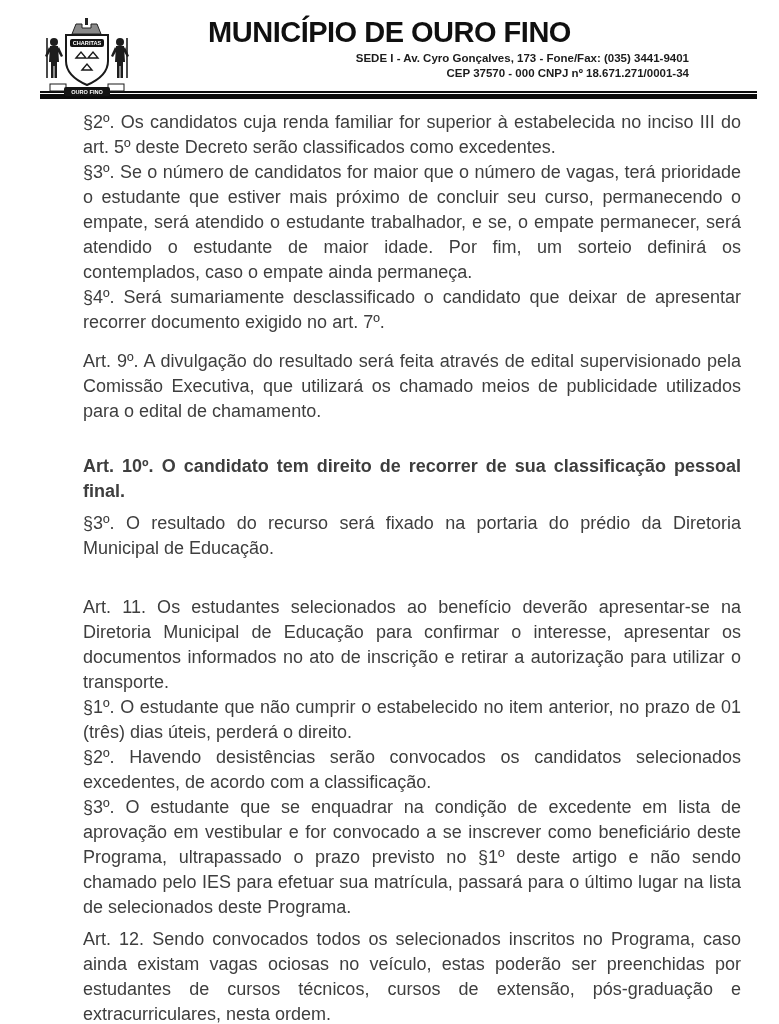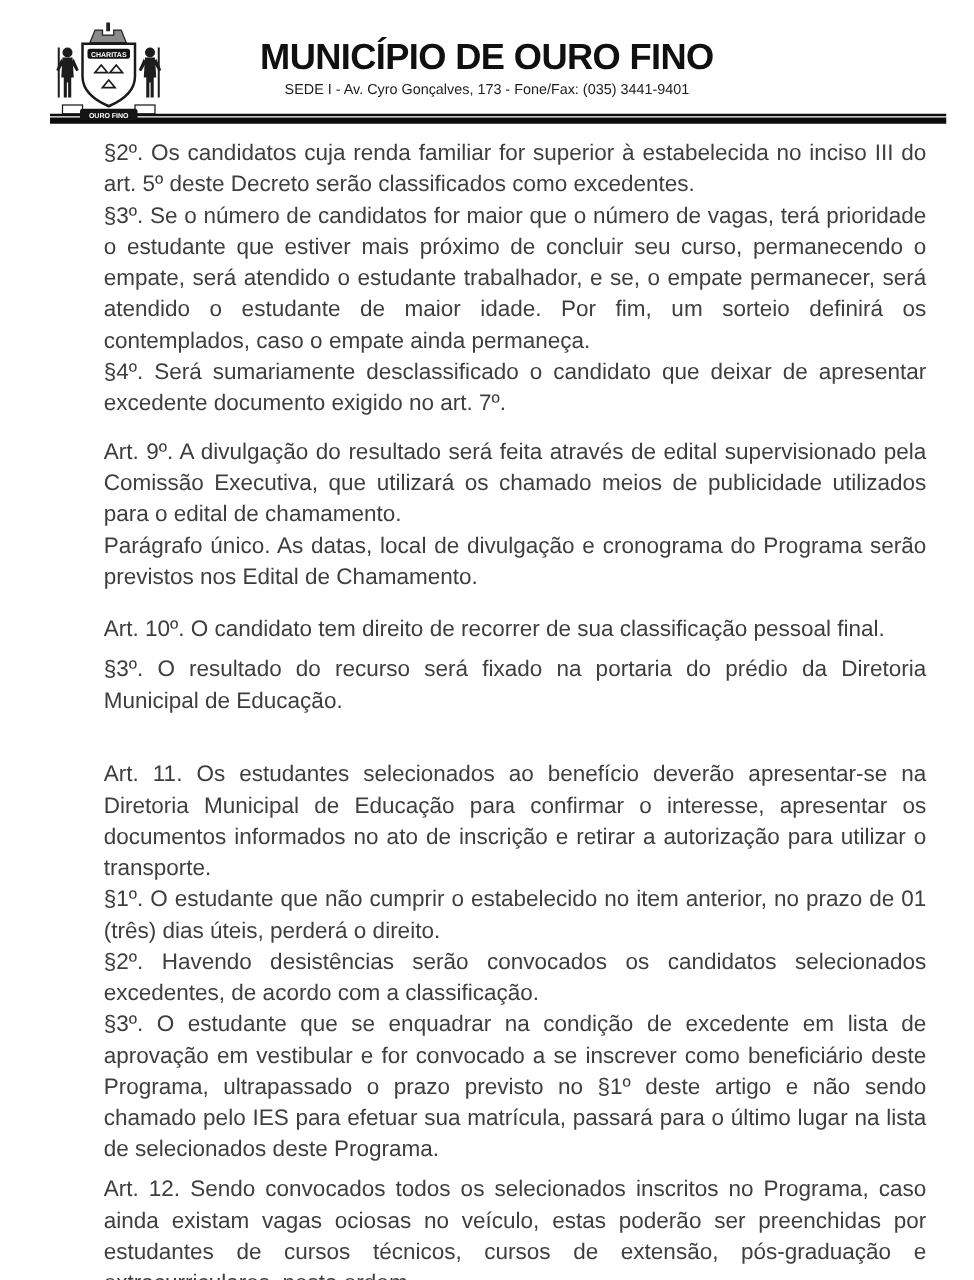--- a/index.html
+++ b/index.html
@@ -22,56 +22,56 @@
     position: absolute;
     left: 38px;
     top: 16px;
     width: 98px;
     height: 86px;
   }
   .coat svg { width: 100%; height: 100%; }
   .head-text {
     text-align: center;
     padding: 0 90px;
-    margin-top: 14px;
   }
   .head-title {
     font-size: 29px;
     font-weight: 700;
     letter-spacing: -0.5px;
     color: #101010;
     line-height: 32px;
     margin-bottom: 3px;
   }
   .head-addr {
     font-size: 11.5px;
-    font-weight: 400;
+    font-weight: 700;
     color: #1c1c1c;
     line-height: 15px;
+    text-align: right;
   }
   
   .rule {
     margin: 5px 22px 0 40px;
     border-top: 2px solid #0d0d0d;
     border-bottom: 5px solid #0d0d0d;
     height: 8px;
     background: #ffffff;
   }
   
   .doc-body {
     padding: 11px 38px 0 83px;
     font-size: 18px;
     line-height: 25px;
     color: #3e3e3e;
     text-align: justify;
   }
   .para { margin: 0; }
   .gap-sm  { margin-top: 14px; }
   .gap-md  { margin-top: 7px; }
-  .gap-lg  { margin-top: 17px; }
+  .gap-lg  { margin-top: 30px; font-weight: bold; }
   .gap-xl  { margin-top: 34px; }
   .sp      { margin-top: 7px;  }
 </style>
 </head>
 <body>
 
 <div class="page">
 
   <header class="letterhead">
 
@@ -116,32 +116,32 @@
           <rect x="70" y="68" width="16" height="7" fill="#ffffff" stroke="#1a1a1a" stroke-width="1"></rect>
           <rect x="26" y="71" width="46" height="9" rx="2" fill="#141414"></rect>
           <text x="49" y="78" text-anchor="middle" font-size="5.6" font-weight="bold" fill="#ffffff" font-family="Liberation Sans, sans-serif">OURO FINO</text>
         </g>
       </svg>
     </div>
 
     <div class="head-text">
       <div class="head-title">MUNICÍPIO DE OURO FINO</div>
       <div class="head-addr">SEDE I  - Av. Cyro Gonçalves, 173 - Fone/Fax: (035) 3441-9401</div>
+      <div class="head-addr">CEP 37570 - 000 CNPJ nº 18.671.271/0001-34</div>
     </div>
 
   </header>
 
   <div class="rule"></div>
 
   <main class="doc-body">
     <p class="para">§2º. Os candidatos cuja renda familiar for superior à estabelecida no inciso III do art. 5º deste Decreto serão classificados como excedentes.</p>
     <p class="para">§3º. Se o número de candidatos for maior que o número de vagas, terá prioridade o estudante que estiver mais próximo de concluir seu curso, permanecendo o empate, será atendido o estudante trabalhador, e se, o empate permanecer, será atendido o estudante de maior idade. Por fim, um sorteio definirá os contemplados, caso o empate ainda permaneça.</p>
-    <p class="para">§4º. Será sumariamente desclassificado o candidato que deixar de apresentar excedente documento exigido no art. 7º.</p>
+    <p class="para">§4º. Será sumariamente desclassificado o candidato que deixar de apresentar recorrer documento exigido no art. 7º.</p>
     <p class="para gap-sm">Art. 9º. A divulgação do resultado será feita através de edital supervisionado pela Comissão Executiva, que utilizará os chamado meios de publicidade utilizados para o edital de chamamento.</p>
-    <p class="para">Parágrafo único. As datas, local de divulgação e cronograma do Programa serão previstos nos Edital de Chamamento.</p>
     <p class="para gap-lg">Art. 10º. O candidato tem direito de recorrer de sua classificação pessoal final.</p>
     <p class="para sp">§3º. O resultado do recurso será fixado na portaria do prédio da Diretoria Municipal de Educação.</p>
     <p class="para gap-xl">Art. 11. Os estudantes selecionados ao benefício deverão apresentar-se na Diretoria Municipal de Educação para confirmar o interesse, apresentar os documentos informados no ato de inscrição e retirar a autorização para utilizar o transporte.</p>
     <p class="para">§1º. O estudante que não cumprir o estabelecido no item anterior, no prazo de 01 (três) dias úteis, perderá o direito.</p>
     <p class="para">§2º. Havendo desistências serão convocados os candidatos selecionados excedentes, de acordo com a classificação.</p>
     <p class="para">§3º. O estudante que se enquadrar na condição de excedente em lista de aprovação em vestibular e for convocado a se inscrever como beneficiário deste Programa, ultrapassado o prazo previsto no §1º deste artigo e não sendo chamado pelo IES para efetuar sua matrícula, passará para o último lugar na lista de selecionados deste Programa.</p>
     <p class="para gap-md">Art. 12. Sendo convocados todos os selecionados inscritos no Programa, caso ainda existam vagas ociosas no veículo, estas poderão ser preenchidas por estudantes de cursos técnicos, cursos de extensão, pós-graduação e extracurriculares, nesta ordem.</p>
   </main>
 
 </div>

